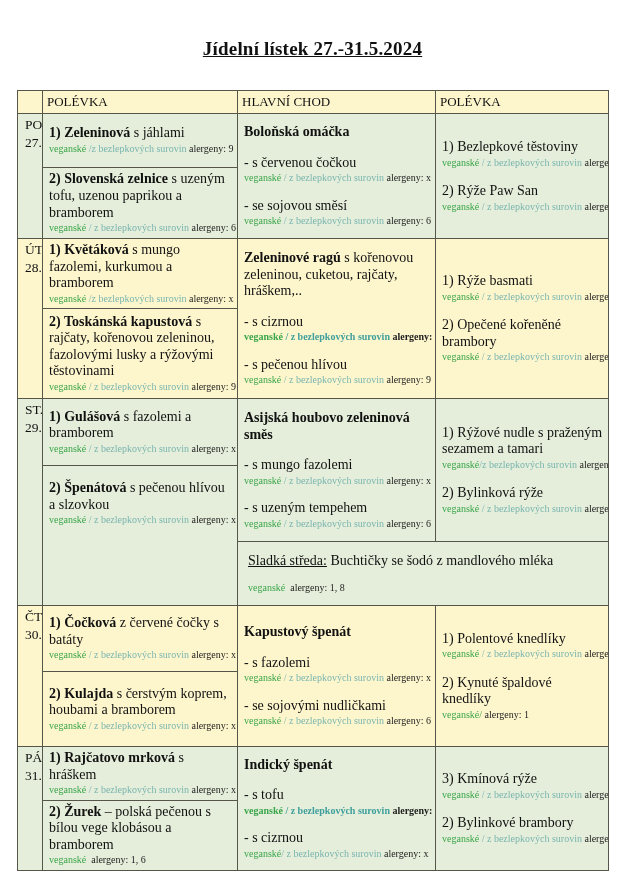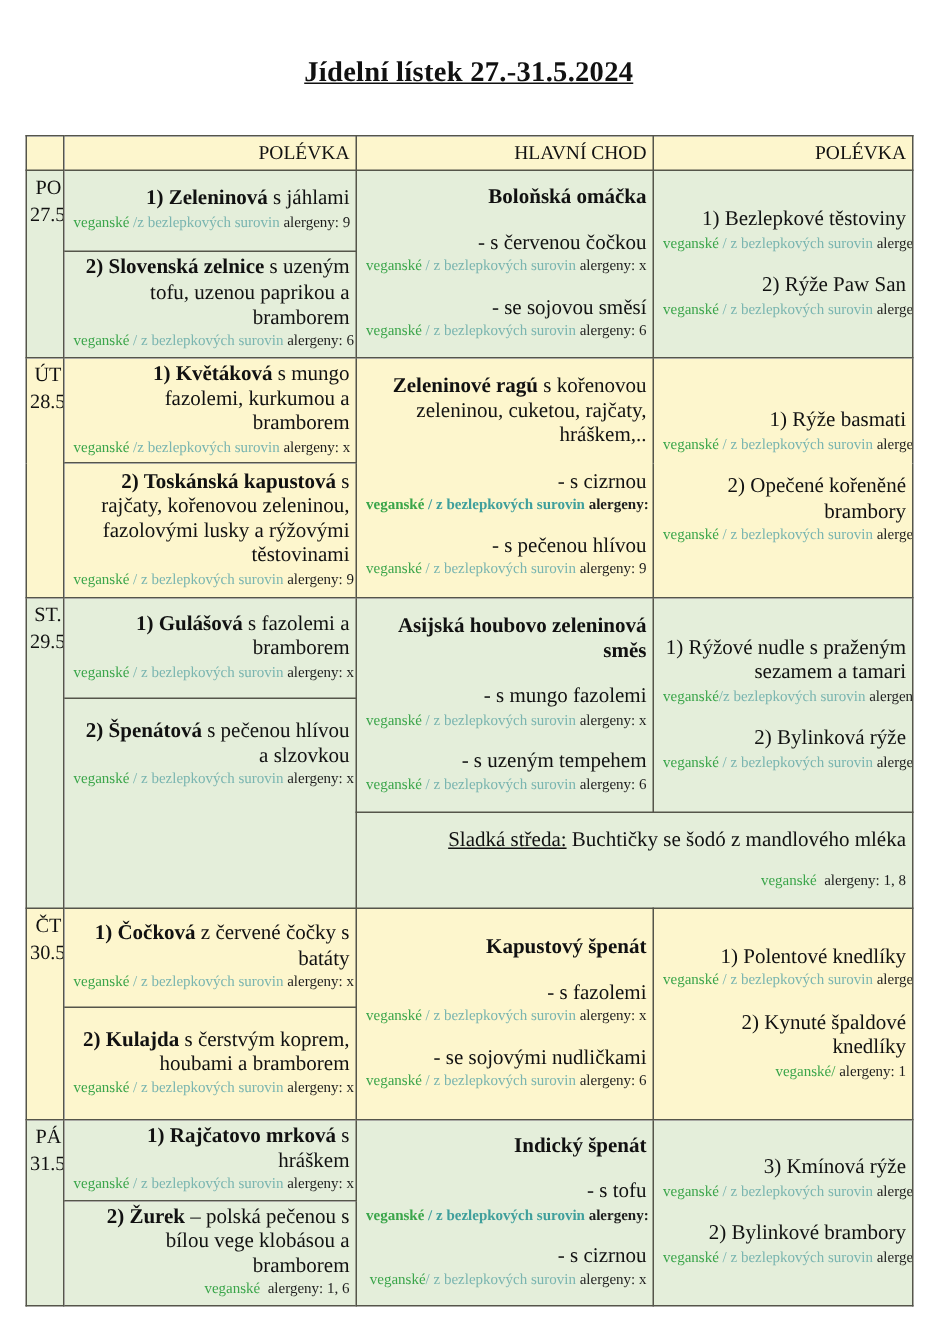--- a/index.html
+++ b/index.html
@@ -8,29 +8,29 @@
     width:625px; height:884px; background:#ffffff; position:relative;
     font-family:"Liberation Serif", serif; color:#111111; overflow:hidden;
   }
   .page-title {
     position:absolute; top:38px; left:0; width:100%;
     text-align:center; font-size:19px; font-weight:bold;
     text-decoration:underline; letter-spacing:0.2px;
   }
   table.menu {
     position:absolute; top:90px; left:17px;
-    width:591px; border-collapse:collapse; table-layout:fixed;text-align:right;
+    width:591px; border-collapse:collapse; table-layout:fixed;
   }
   td {
     border:1px solid #55554a; vertical-align:middle;
     padding:3px 4px 3px 6px; font-size:14px; line-height:1.18;
     overflow:hidden;
   }
   td.day {
-    vertical-align:top; padding:2px 1px 0 2px; font-size:13.5px; line-height:1.3;
+    vertical-align:top; padding:2px 1px 0 7px; font-size:13.5px; line-height:1.3;
   }
   tr.y  td { background:#fdf6cd; }
   tr.g  td { background:#e4eeda; }
   td.hdr { font-size:13px; padding:3px 4px; background:#fdf6cd; }
   .b { font-weight:bold; }
   .dish { font-size:14px; }
   .meta { font-size:10px; line-height:1.25; margin-top:1px; white-space:nowrap; }
   .meta .veg { color:#3aa54a; }
   .meta .glu { color:#7ab5b0; }
   .meta .alg { color:#1d1d1d; }

